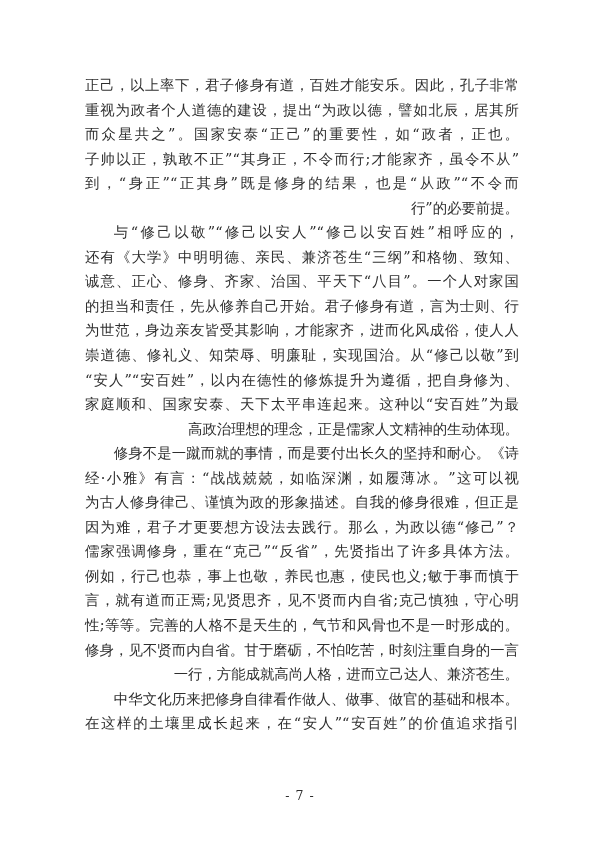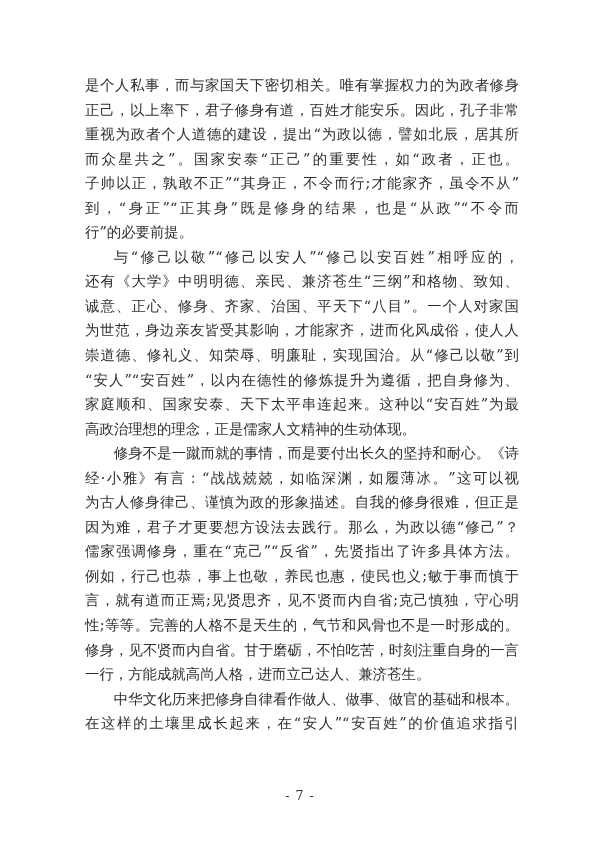--- a/index.html
+++ b/index.html
@@ -28,21 +28,21 @@
   .line {
     font-size: 14.4px;
     line-height: 24.55px;
     height: 24.55px;
     color: #2e2e2e;
     text-align: justify;
     text-align-last: justify;
     white-space: normal;
   }
   .line.no-fill {
-    text-align: left;
+    text-align: right;
     text-align-last: auto;
   }
   .line.indent {
     text-indent: 2em;
   }
   .page-number {
     position: absolute;
     left: 0;
     right: 0;
     top: 788px;
@@ -50,30 +50,30 @@
     font-size: 12.5px;
     color: #2e2e2e;
     letter-spacing: 1px;
   }
 </style>
 </head>
 <body>
 
 <div class="page">
   <div class="text-block" id="doc-body">
-      <div class="line">是个人私事，而与家国天下密切相关。唯有掌握权力的为政者修身</div>
       <div class="line">正己，以上率下，君子修身有道，百姓才能安乐。因此，孔子非常</div>
       <div class="line">重视为政者个人道德的建设，提出“为政以德，譬如北辰，居其所</div>
       <div class="line">而众星共之”。国家安泰“正己”的重要性，如“政者，正也。</div>
       <div class="line">子帅以正，孰敢不正”“其身正，不令而行;才能家齐，虽令不从”</div>
       <div class="line">到，“身正”“正其身”既是修身的结果，也是“从政”“不令而</div>
       <div class="line no-fill">行”的必要前提。</div>
       <div class="line indent">与“修己以敬”“修己以安人”“修己以安百姓”相呼应的，</div>
       <div class="line">还有《大学》中明明德、亲民、兼济苍生“三纲”和格物、致知、</div>
       <div class="line">诚意、正心、修身、齐家、治国、平天下“八目”。一个人对家国</div>
+      <div class="line">的担当和责任，先从修养自己开始。君子修身有道，言为士则、行</div>
       <div class="line">为世范，身边亲友皆受其影响，才能家齐，进而化风成俗，使人人</div>
       <div class="line">崇道德、修礼义、知荣辱、明廉耻，实现国治。从“修己以敬”到</div>
       <div class="line">“安人”“安百姓”，以内在德性的修炼提升为遵循，把自身修为、</div>
       <div class="line">家庭顺和、国家安泰、天下太平串连起来。这种以“安百姓”为最</div>
       <div class="line no-fill">高政治理想的理念，正是儒家人文精神的生动体现。</div>
       <div class="line indent">修身不是一蹴而就的事情，而是要付出长久的坚持和耐心。《诗</div>
       <div class="line">经·小雅》有言：“战战兢兢，如临深渊，如履薄冰。”这可以视</div>
       <div class="line">为古人修身律己、谨慎为政的形象描述。自我的修身很难，但正是</div>
       <div class="line">因为难，君子才更要想方设法去践行。那么，为政以德“修己”？</div>
       <div class="line">儒家强调修身，重在“克己”“反省”，先贤指出了许多具体方法。</div>

